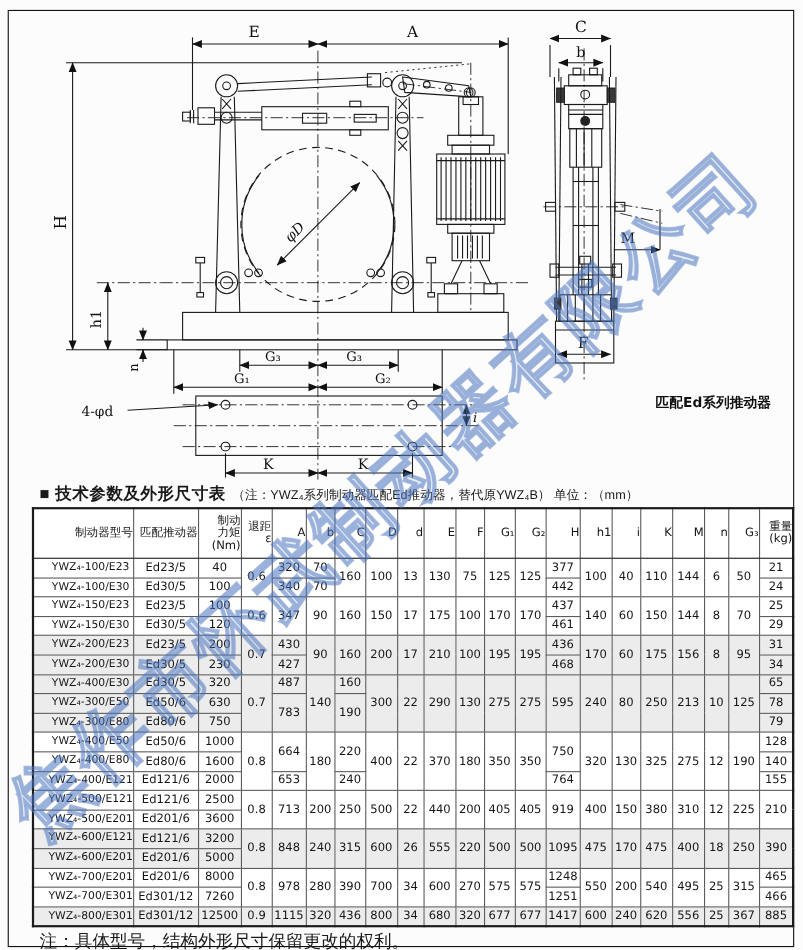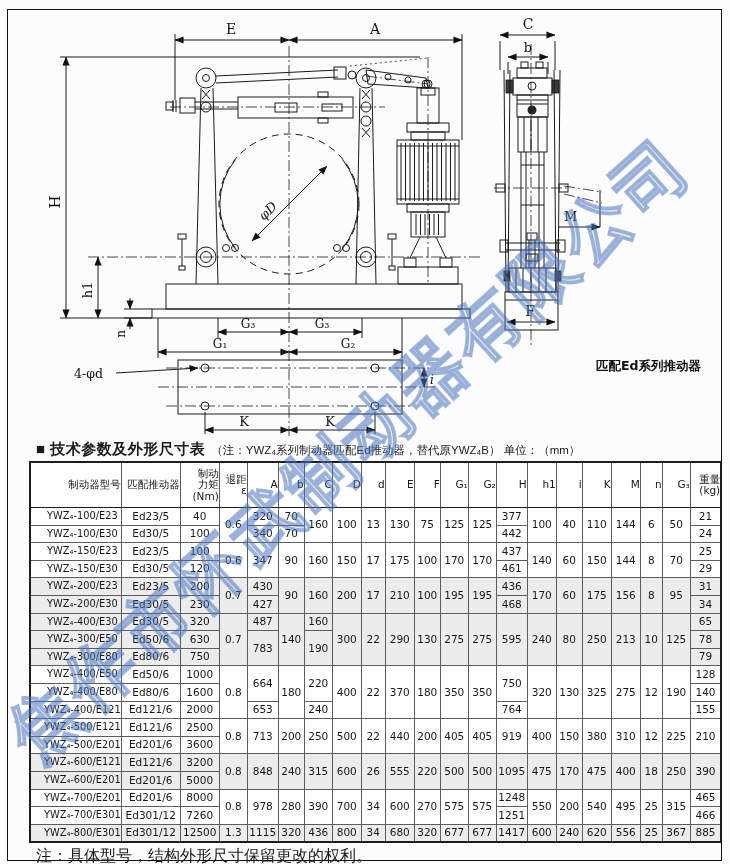--- a/index.html
+++ b/index.html
@@ -630,21 +630,21 @@
         <td class="model">YWZ₄-700/E301</td>
         <td>Ed301/12</td>
         <td>7260</td>
         <td>1251</td>
         <td>466</td>
       </tr>
       <tr class="shaded gs">
         <td class="model">YWZ₄-800/E301</td>
         <td>Ed301/12</td>
         <td>12500</td>
-        <td>1.3</td>
+        <td>0.9</td>
         <td>1115</td>
         <td>320</td>
         <td>436</td>
         <td>800</td>
         <td>34</td>
         <td>680</td>
         <td>320</td>
         <td>677</td>
         <td>677</td>
         <td>1417</td>

